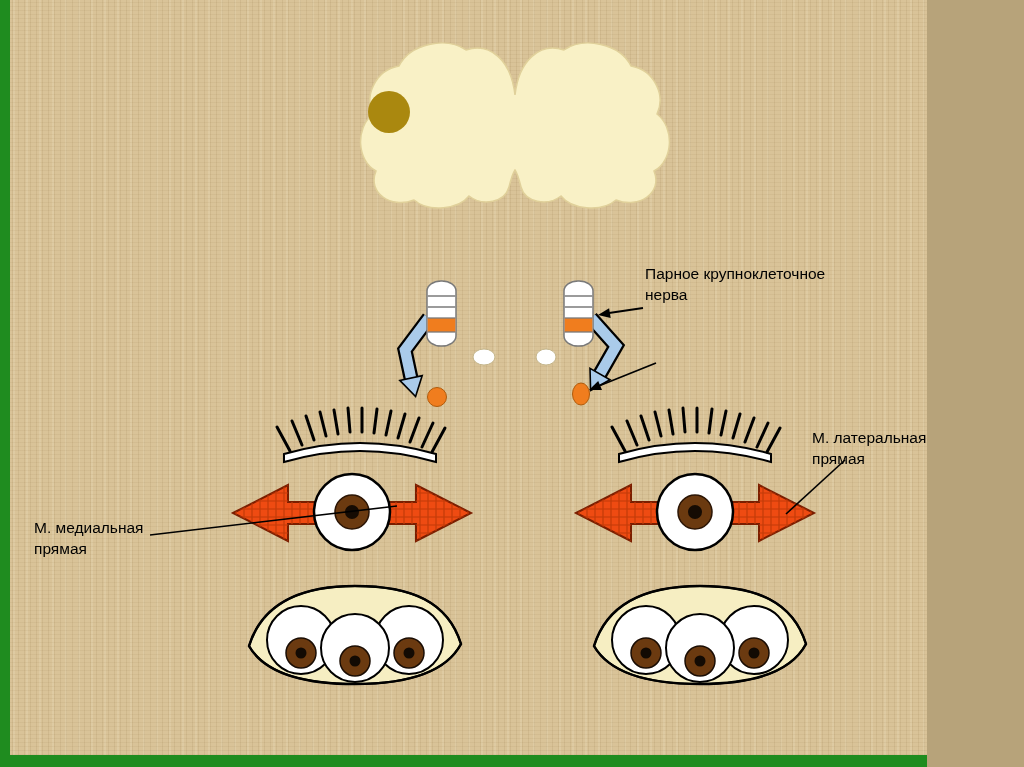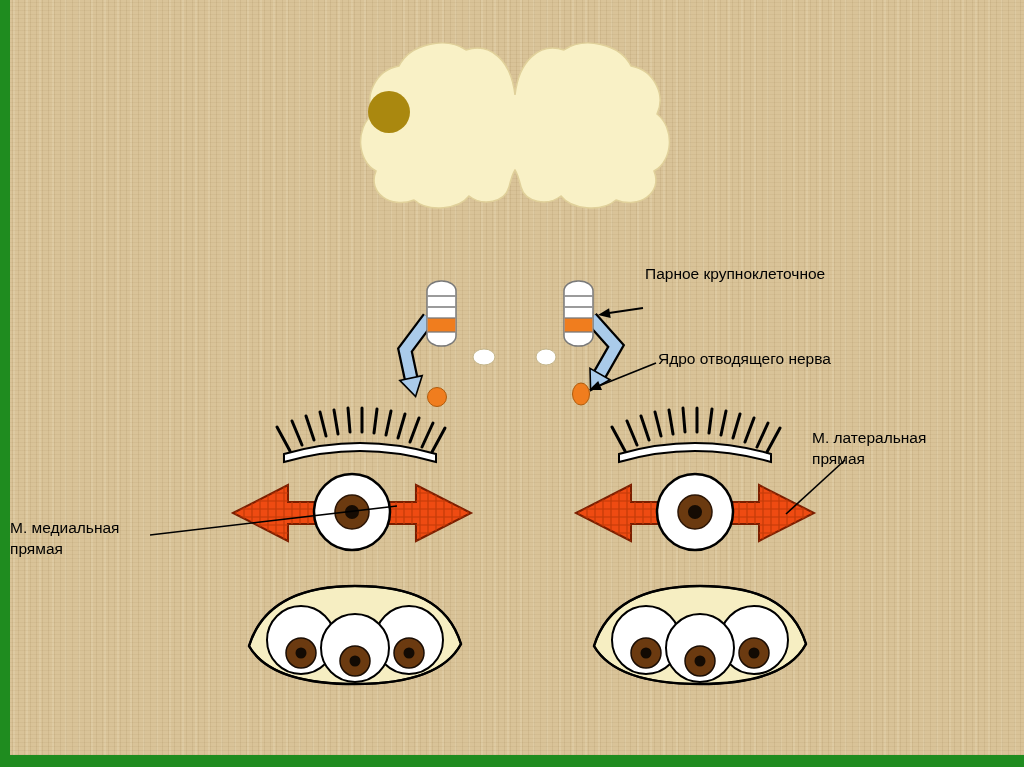--- a/index.html
+++ b/index.html
@@ -1,17 +1,17 @@
 <!DOCTYPE html>
 <html><head>
 <meta charset="utf-8">
 <style>
   html,body{margin:0;padding:0;background:#b7a37a;}
   .slide{
-    position:relative;width:1024px;height:767px;overflow:hidden;
+    position:relative;width:927px;height:767px;overflow:hidden;
     background-color:#d9c398;
     background-image:
       repeating-linear-gradient(90deg, rgba(125,95,45,.10) 0 1px, transparent 1px 6px),
       repeating-linear-gradient(0deg,  rgba(125,95,45,.07) 0 1px, transparent 1px 4px),
       repeating-linear-gradient(90deg, rgba(255,248,225,.14) 0 2px, transparent 2px 13px);
     font-family:"Liberation Sans", sans-serif;
   }
   svg.diagram{position:absolute;left:0;top:0;width:1024px;height:767px;}
   .lbl{
     position:absolute;font-size:15.5px;line-height:21px;color:#000;
@@ -152,29 +152,27 @@
     <g>
       <line x1="656" y1="363" x2="600" y2="385.5" stroke="#000" stroke-width="1.8"></line>
       <polygon points="589,390 598.2,380.9 602,390.1" fill="#000"></polygon>
     </g>
     <line x1="845" y1="460" x2="786" y2="514" stroke="#000" stroke-width="1.6"></line>
     <line x1="150" y1="535" x2="397" y2="506" stroke="#000" stroke-width="1.6"></line>
   </svg>
 
   <div class="lbl" style="left:645px;top:263px">
     <div>Парное крупноклеточное</div>
+    <div>нерва</div>
   </div>
 
-  <div class="lbl" style="left:658px;top:348px">
-    <div>Ядро отводящего нерва</div>
-  </div>
 
   <div class="lbl" style="left:812px;top:427px">
     <div>М. латеральная</div>
     <div>прямая</div>
   </div>
 
-  <div class="lbl" style="left:10px;top:517px">
+  <div class="lbl" style="left:34px;top:517px">
     <div>М. медиальная</div>
     <div>прямая</div>
   </div>
 
 </div>
 
 </body></html>

